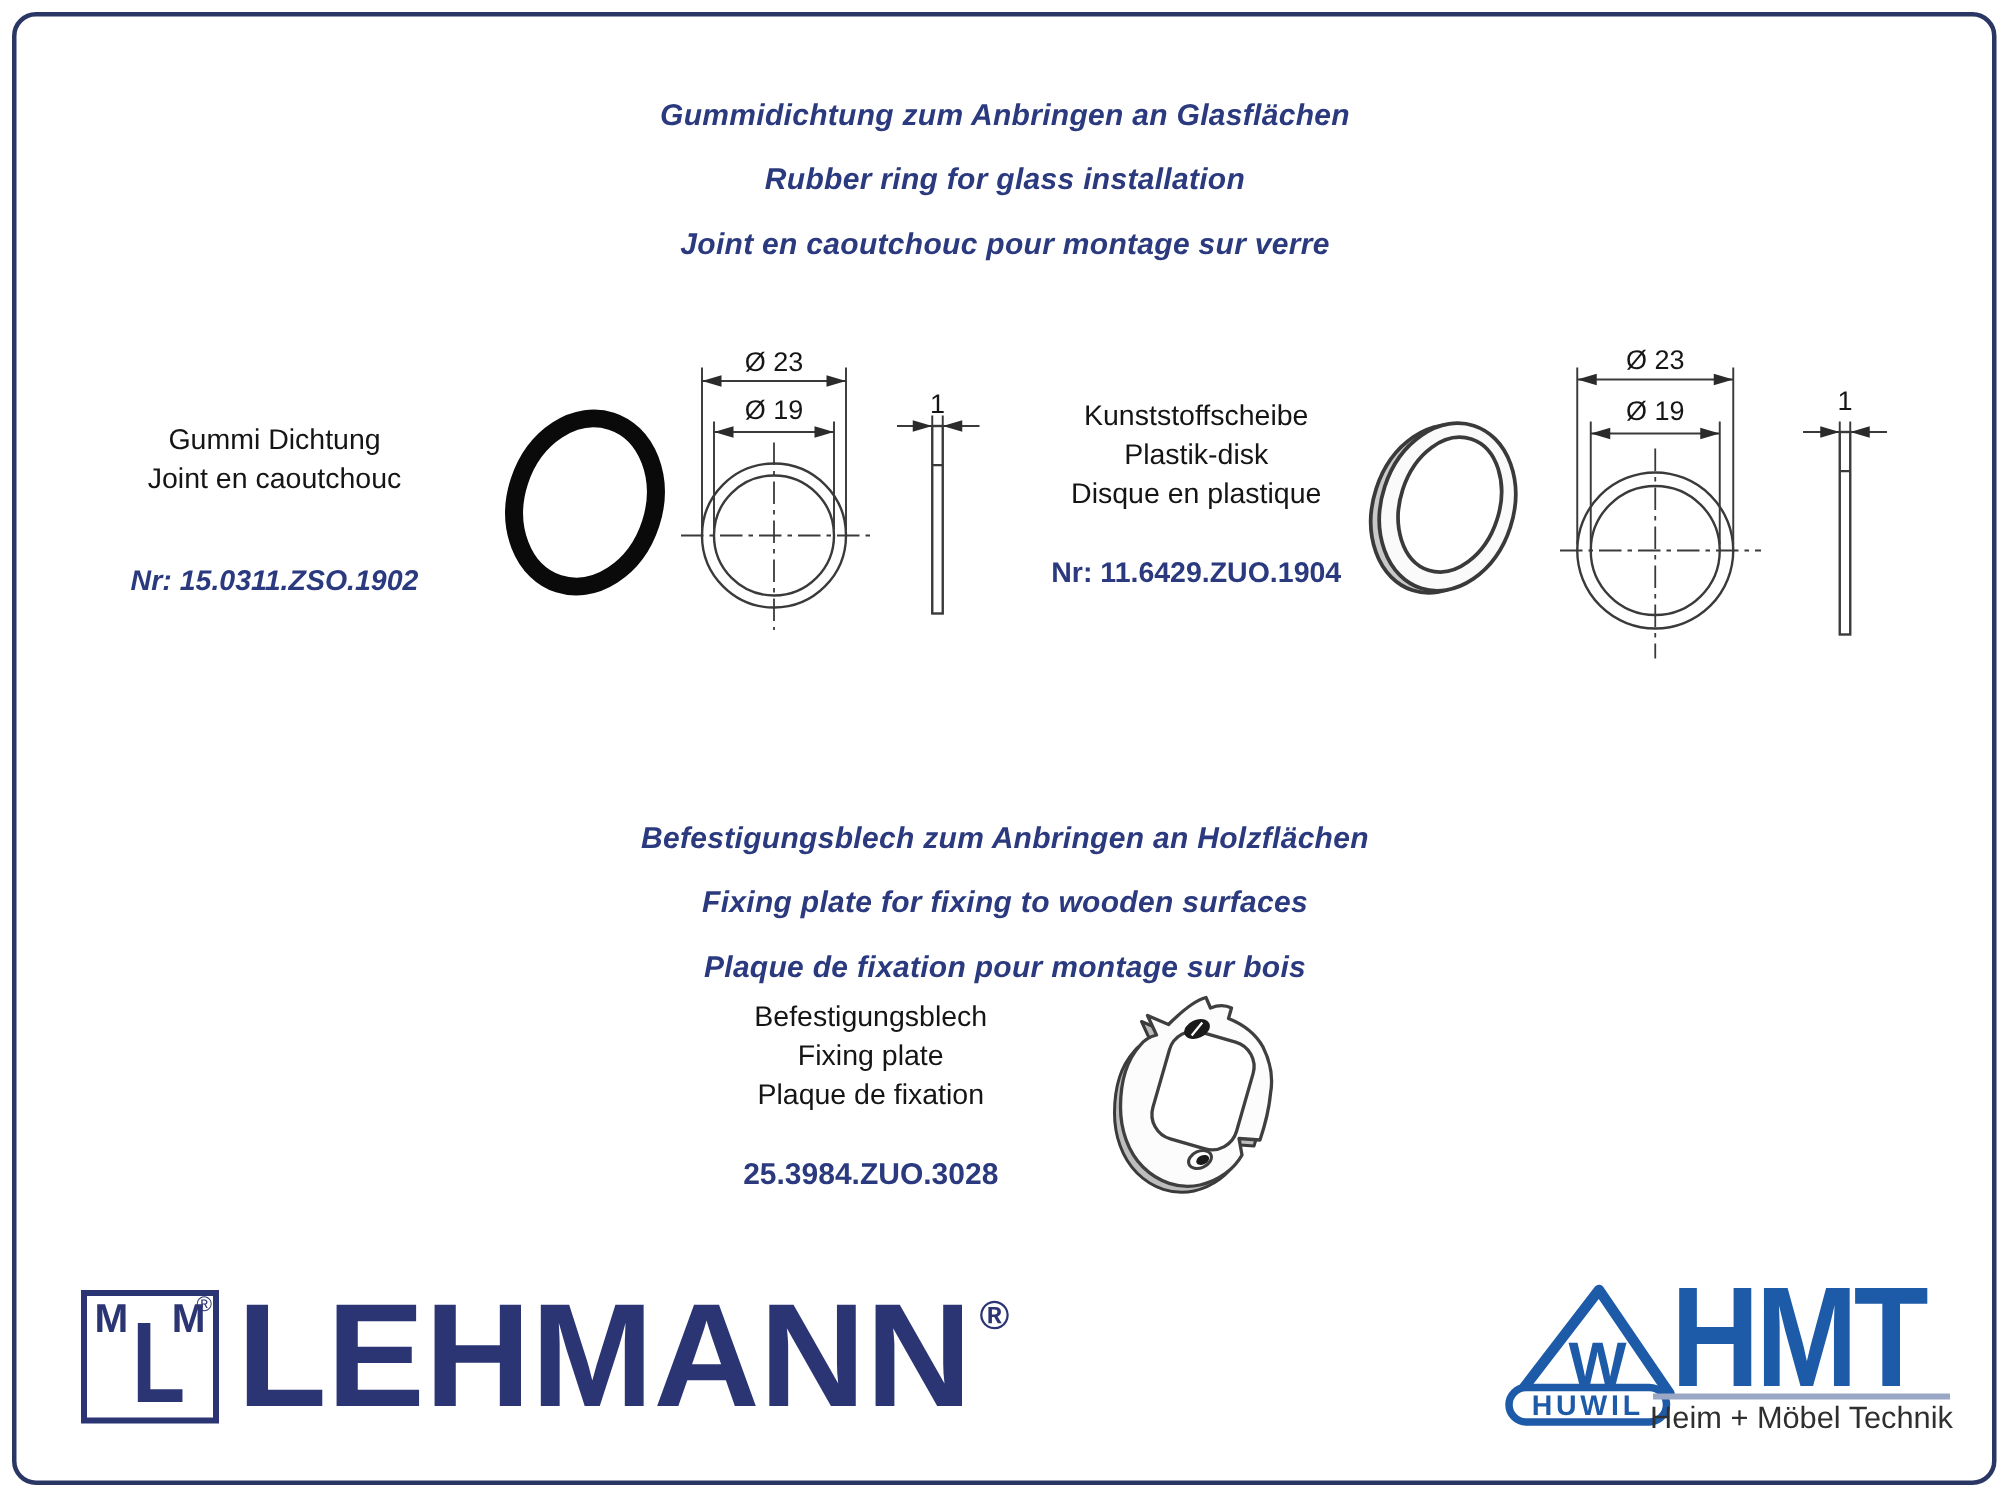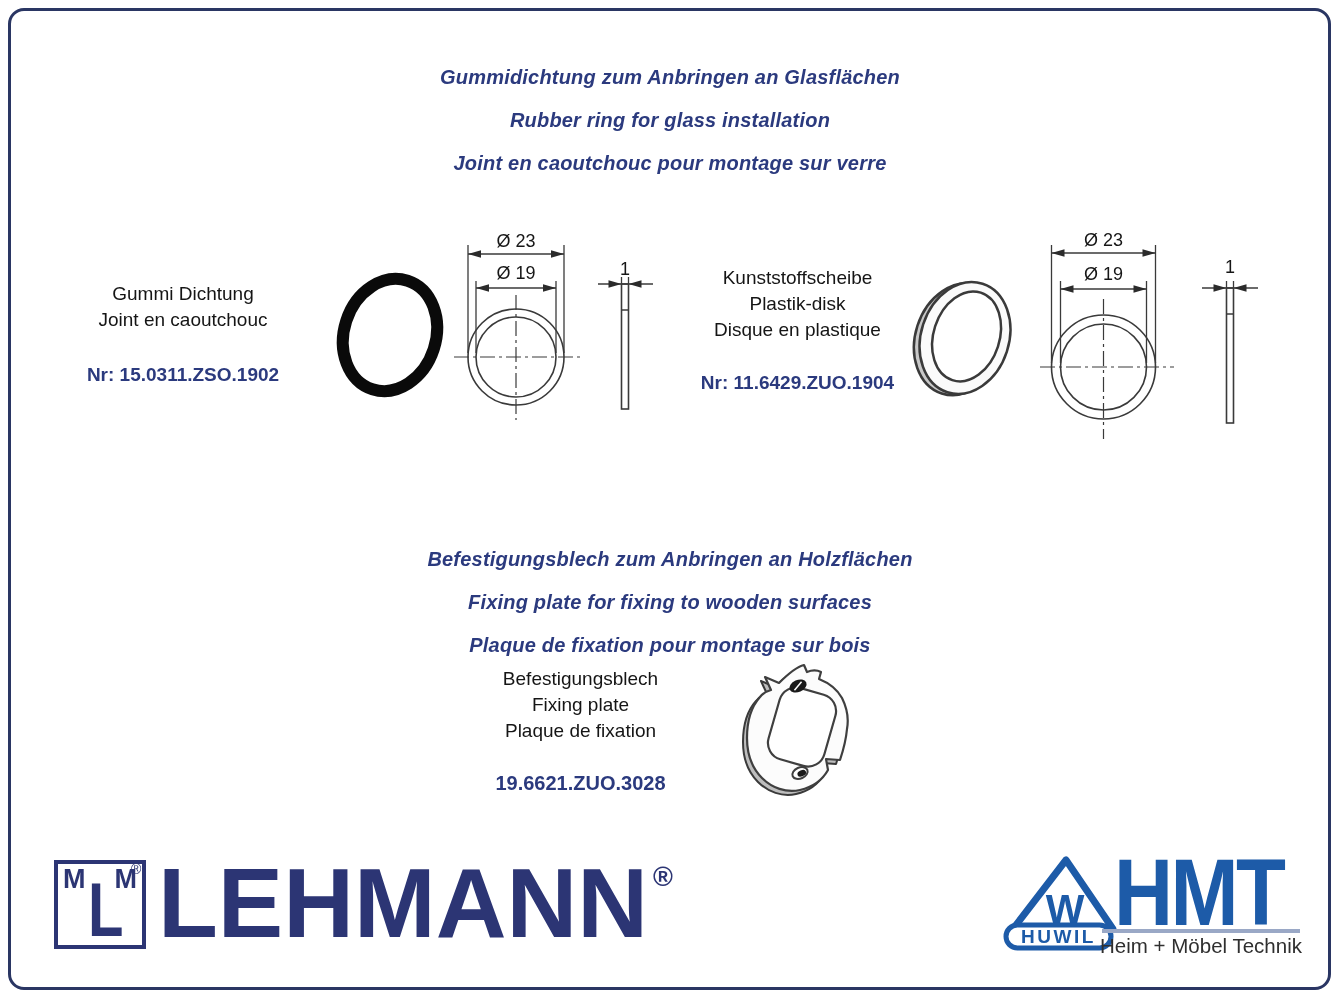--- a/index.html
+++ b/index.html
@@ -7,21 +7,21 @@
         font-family:"Liberation Sans",sans-serif;overflow:hidden;}
   .frame{position:absolute;left:8px;top:8px;right:9px;bottom:9px;
          border:3px solid #2a3663;border-radius:16px;}
   .title{position:absolute;left:0;width:100%;text-align:center;color:#2b3a7e;
          font-weight:bold;font-size:20px;line-height:43px;letter-spacing:.2px;font-style:italic;}
   .t1{top:56px;}
   .t2{top:514px;margin-top:24px;}
   .label-block{position:absolute;text-align:center;font-size:19px;line-height:26px;color:#151515;}
   .part-number{position:absolute;text-align:center;font-size:19px;font-weight:bold;color:#2b3a7e;}
   .lb-left{left:36px;top:265px;width:294px;margin-top:16px;}
-  .pn-left{left:36px;top:364px;width:294px;}
+  .pn-left{left:36px;top:377px;width:294px;font-style:italic;}
   .lb-right{left:650px;top:265px;width:295px;}
   .pn-right{left:650px;top:372px;width:295px;}
   .lb-fix{left:433px;top:666px;width:295px;}
   .pn-fix{left:433px;top:772px;width:295px;font-size:20px;}
   svg.abs{position:absolute;}
   .drawing line,.drawing circle,.drawing rect{stroke:#3a3a3a;fill:none;}
   .drawing .thin{stroke-width:1.3px;}
   .drawing .thick{stroke-width:1.6px;}
   .drawing .cl{stroke-width:1.2px;stroke-dasharray:15 4 3 4;}
   .drawing polygon{fill:#2b2b2b;stroke:none;}
@@ -140,21 +140,21 @@
     <div>Befestigungsblech zum Anbringen an Holzflächen</div>
     <div>Fixing plate for fixing to wooden surfaces</div>
     <div>Plaque de fixation pour montage sur bois</div>
   </div>
 
   <div class="label-block lb-fix">
     <div>Befestigungsblech</div>
     <div>Fixing plate</div>
     <div>Plaque de fixation</div>
   </div>
-  <div class="part-number pn-fix">19.6621.ZUO.3028</div>
+  <div class="part-number pn-fix">25.3984.ZUO.3028</div>
 
   <svg class="abs" style="left:736px;top:656px;" width="126" height="150" viewBox="0 0 126 150">
     <path d="M35,34 L29,21 L43,27 C52,18 60,11 68,9 L71,16 C76,14 81,14 85,16 L83,23
              C93,27 101,33 106,42 C111,52 113,62 111,73 C110,84 107,95 104,104
              L90,103 L92,114 C87,123 77,131 64,134 C50,137 36,132 26,122
              C16,112 11,97 11,82 C11,66 15,51 24,41 C27,37 31,35 35,34 Z" transform="translate(-4 4)" fill="#bdbdbd" stroke="#3a3a3a" stroke-width="2" stroke-linejoin="round"></path>
     <path d="M35,34 L29,21 L43,27 C52,18 60,11 68,9 L71,16 C76,14 81,14 85,16 L83,23
              C93,27 101,33 106,42 C111,52 113,62 111,73 C110,84 107,95 104,104
              L90,103 L92,114 C87,123 77,131 64,134 C50,137 36,132 26,122
              C16,112 11,97 11,82 C11,66 15,51 24,41 C27,37 31,35 35,34 Z" fill="#fcfcfc" stroke="#3f3f3f" stroke-width="2.2" stroke-linejoin="round"></path>

